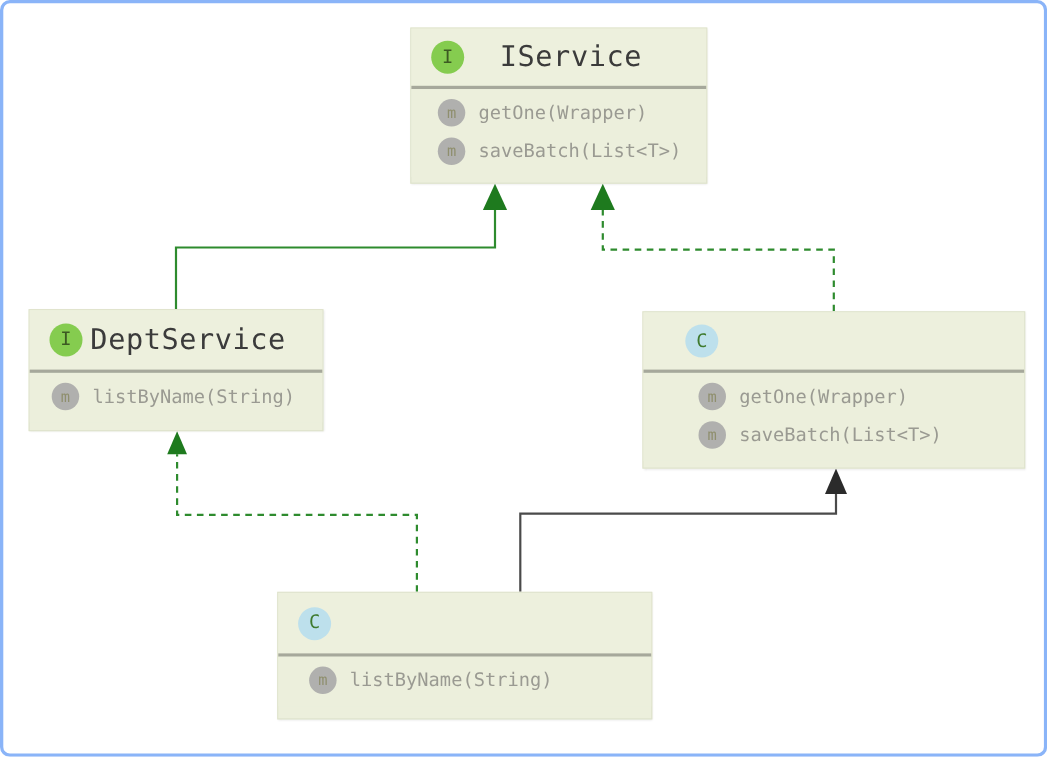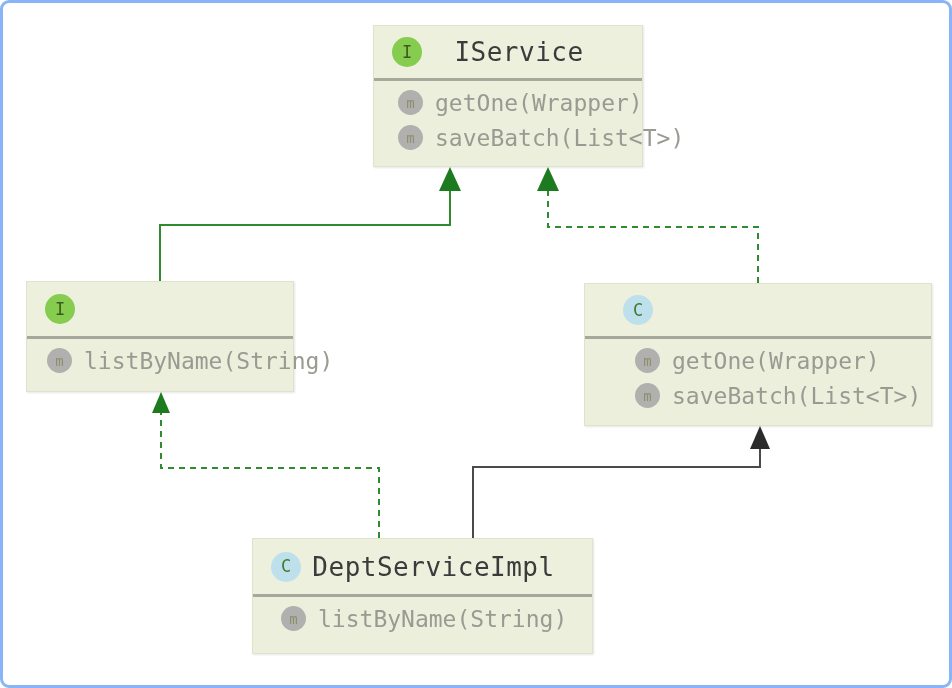--- a/index.html
+++ b/index.html
@@ -90,21 +90,21 @@
     border-radius: 50%;
     background: #b0b0ae;
     color: #8f8f6e;
     display: flex;
     align-items: center;
     justify-content: center;
     font-size: 14px;
     line-height: 1;
   }
   .member-label {
-    font-size: 23px;
+    font-size: 17px;
     color: #9a9a92;
     margin-left: 12px;
     white-space: nowrap;
   }
 </style>
 </head>
 <body>
 
 <div id="canvas">
 
@@ -144,20 +144,21 @@
       <div class="member-row">
         <div class="member-icon">m</div>
         <div class="member-label">saveBatch(List&lt;T&gt;)</div>
       </div>
     </div>
   </div>
 
   <div class="uml-class" style="left:23px; top:278px; width:268px; height:111px;">
     <div class="class-header" style="height:57px; padding-left:18px;">
       <div class="type-icon icon-interface">I</div>
+      <div class="class-title">DeptService</div>
     </div>
     <div class="class-body" style="padding-left:20px;">
       <div class="member-row">
         <div class="member-icon">m</div>
         <div class="member-label">listByName(String)</div>
       </div>
     </div>
   </div>
 
   <div class="uml-class" style="left:581px; top:280px; width:348px; height:143px;">
@@ -172,21 +173,20 @@
       <div class="member-row">
         <div class="member-icon">m</div>
         <div class="member-label">saveBatch(List&lt;T&gt;)</div>
       </div>
     </div>
   </div>
 
   <div class="uml-class" style="left:249px; top:535px; width:341px; height:116px;">
     <div class="class-header" style="height:58px; padding-left:18px;">
       <div class="type-icon icon-class">C</div>
-      <div class="class-title">DeptServiceImpl</div>
     </div>
     <div class="class-body" style="padding-left:28px;">
       <div class="member-row">
         <div class="member-icon">m</div>
         <div class="member-label">listByName(String)</div>
       </div>
     </div>
   </div>
 
 </div>

